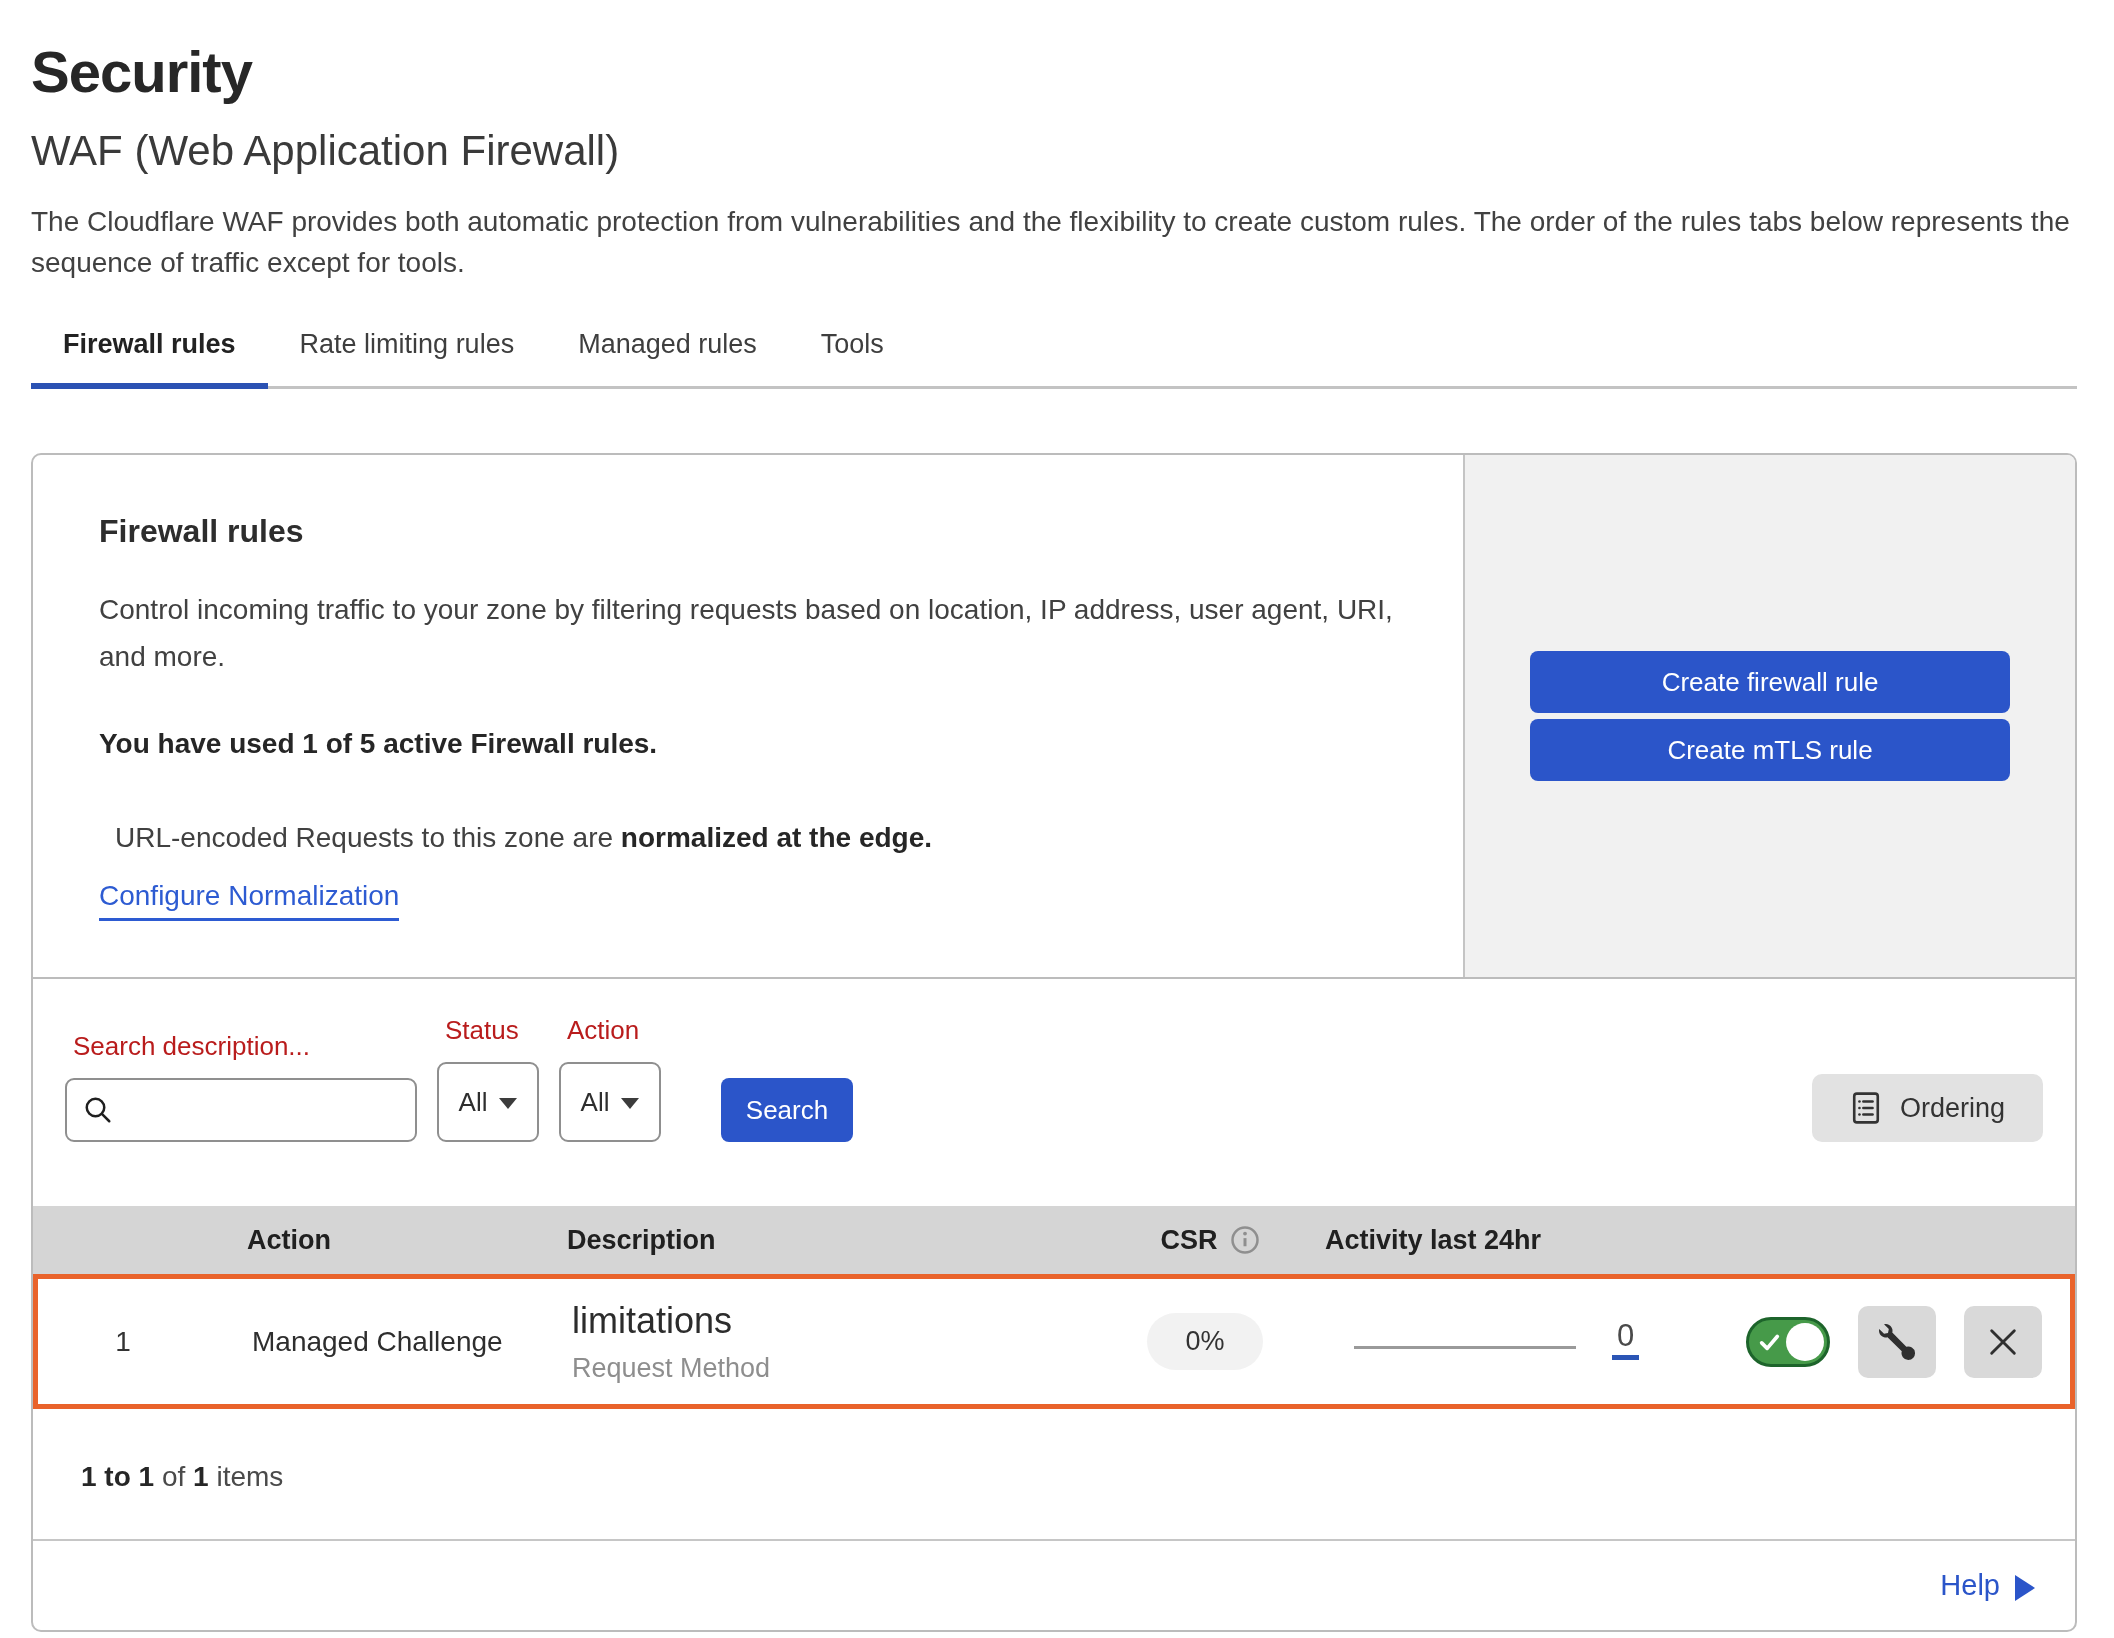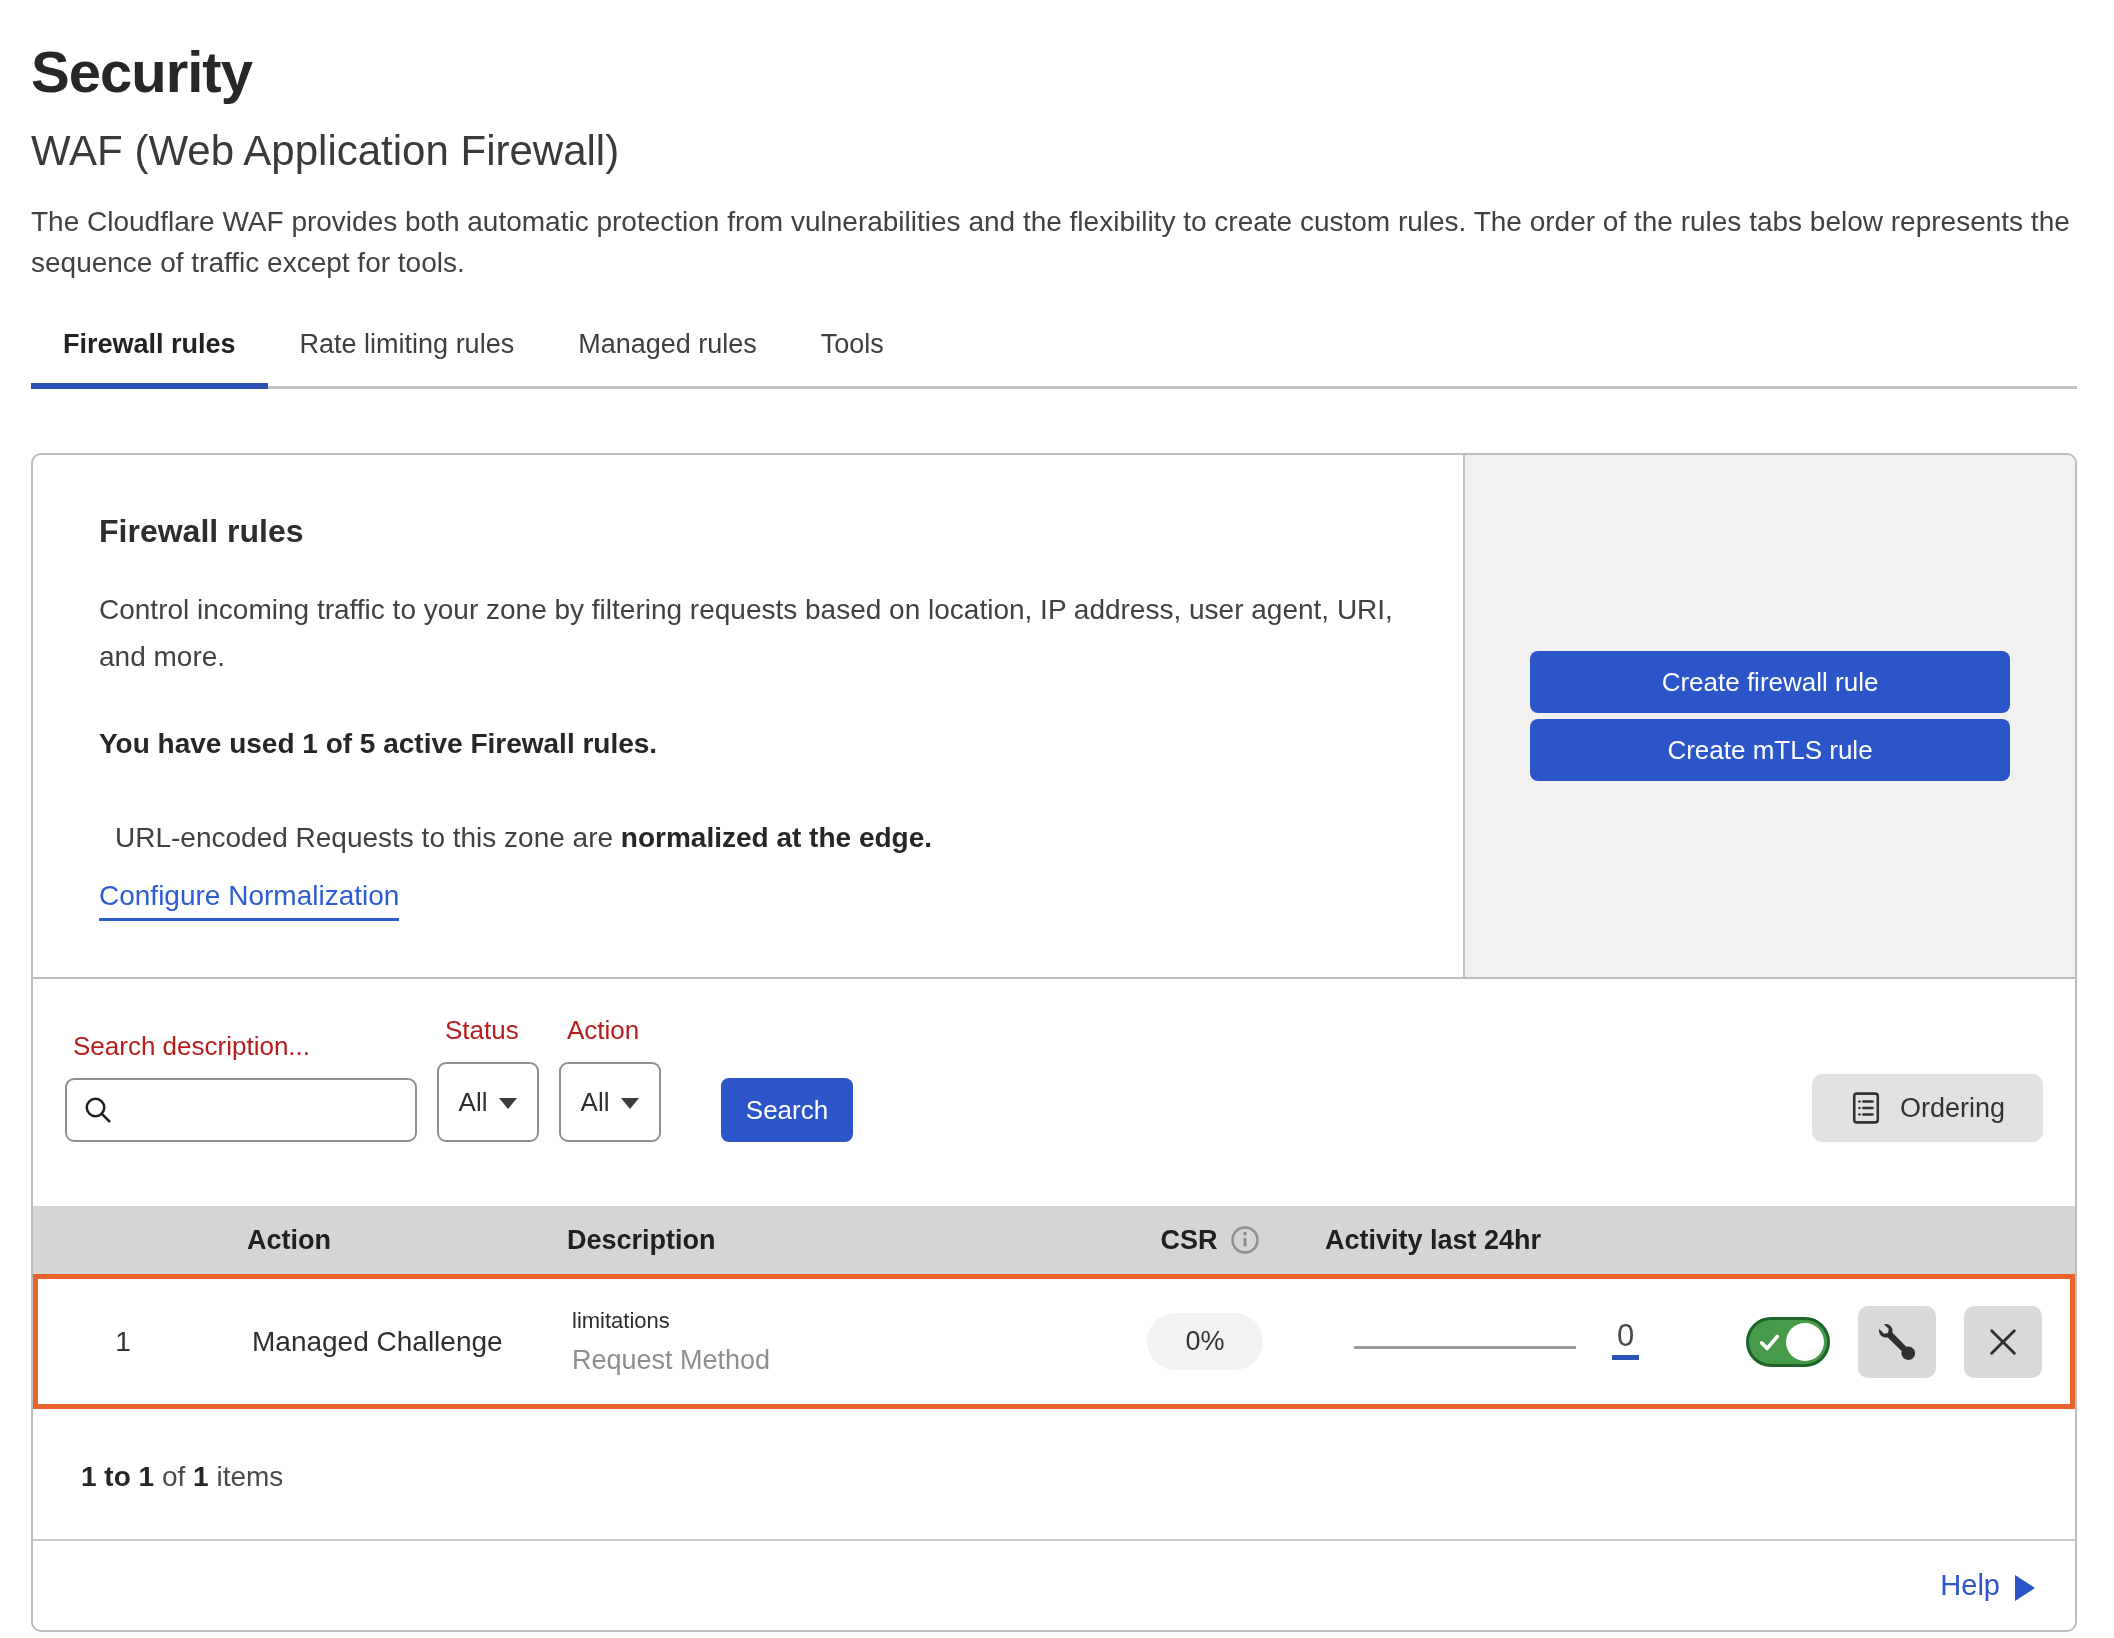--- a/index.html
+++ b/index.html
@@ -55,21 +55,21 @@
 
   
   .grid { display:grid; grid-template-columns:170px 320px 1fr 230px 330px 420px; align-items:center; }
   .thead { background:#d5d5d5; height:68px; font-weight:700; font-size:27px; color:#202020; }
   .th-action, .cell-action { padding-left:44px; }
   .th-desc, .cell-desc { padding-left:44px; }
   .th-csr { display:flex; justify-content:center; align-items:center; gap:12px; }
 
   .rule-row { border:5px solid #e9632b; min-height:135px; background:#fff; font-size:28px; color:#2e2e2e; }
   .cell-index { text-align:center; font-size:28px; color:#333; }
-  .desc-title { font-size:22px; color:#2c2c2c; margin-bottom:11px; }
+  .desc-title { font-size:36px; color:#2c2c2c; margin-bottom:11px; }
   .desc-sub { font-size:27px; color:#8e8e8e; }
   .cell-csr { display:flex; justify-content:center; }
   .csr-badge { background:#f2f2f2; border-radius:999px; padding:13px 38px; font-size:27px; color:#333; }
   .cell-activity { display:flex; align-items:flex-end; padding-left:34px; }
   .sparkline { width:222px; height:3px; background:#9a9a9a; margin-bottom:15px; }
   .activity-count { margin-left:36px; margin-bottom:4px; font-size:31px; color:#4a4a4a; line-height:1;
     border-bottom:5px solid #2b55b5; padding:0 5px 4px; text-decoration:none; cursor:pointer; }
   .cell-controls { display:flex; align-items:center; justify-content:flex-end; gap:28px; padding-right:28px; }
   .toggle { width:84px; height:50px; border-radius:999px; background:#469a49; border:3px solid #1d642b;
     position:relative; display:flex; align-items:center; cursor:pointer; }

